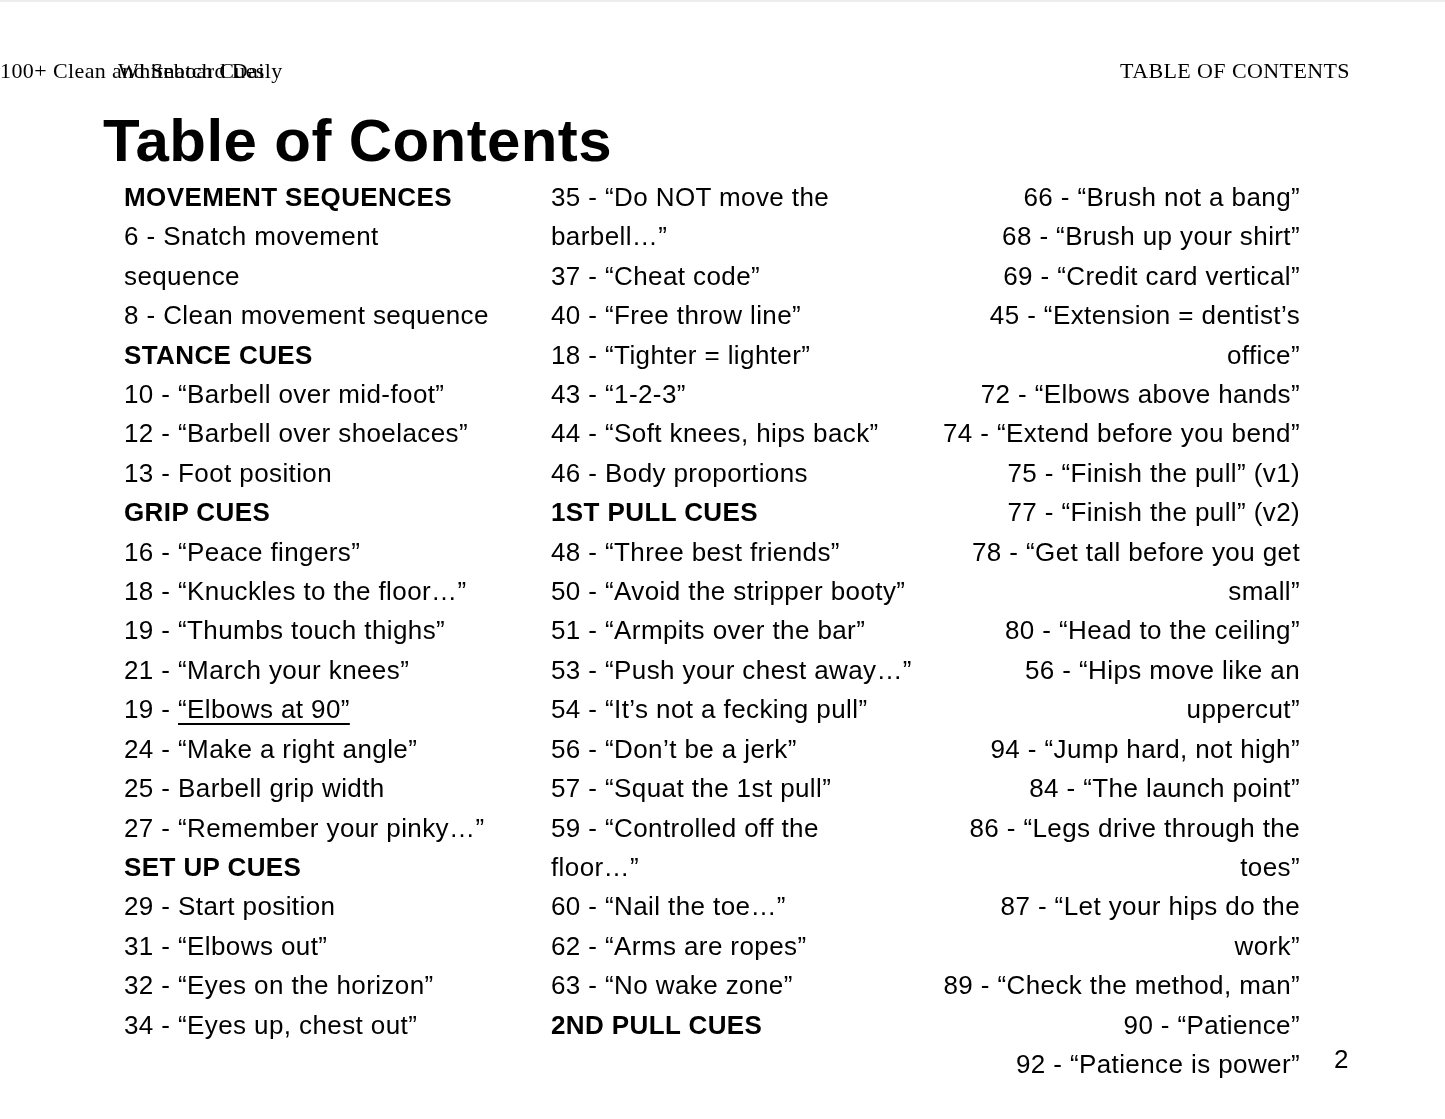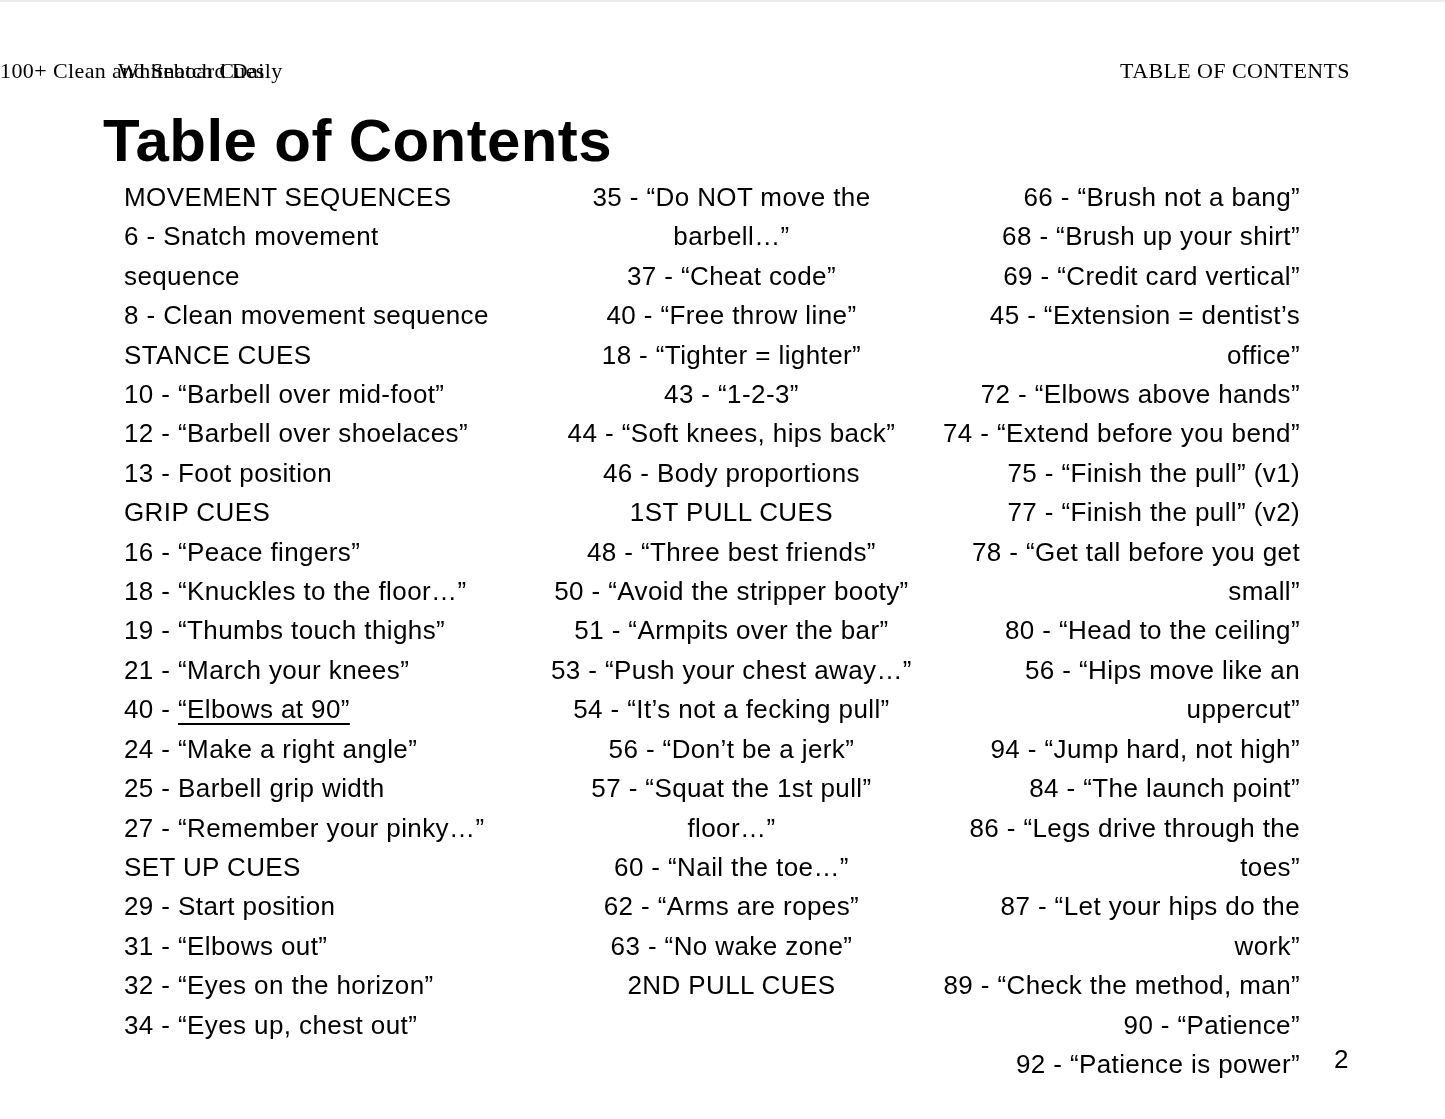--- a/index.html
+++ b/index.html
@@ -35,23 +35,23 @@
     white-space: nowrap;
   }
   .toc-col {
     position: absolute;
     top: 176px;
     font-size: 26px;
     line-height: 39.4px;
     white-space: nowrap;
   }
   .toc-col-1 { left: 124px; }
-  .toc-col-2 { left: 551px; text-align: center; }
+  .toc-col-2 { left: 551px; }
   .toc-col-3 { left: 943px; text-align: right; }
-  .line.section { font-weight: 400; }
+  .line.section { font-weight: 700; }
   .underlined {
     text-decoration: underline;
     text-decoration-thickness: 2px;
     text-underline-offset: 5px;
   }
   .page-number {
     position: absolute;
     left: 1334px;
     top: 1038px;
     font-size: 26px;
@@ -78,21 +78,21 @@
       <div class="line entry">8 - Clean movement sequence</div>
       <div class="line section">STANCE CUES</div>
       <div class="line entry">10 - “Barbell over mid-foot”</div>
       <div class="line entry">12 - “Barbell over shoelaces”</div>
       <div class="line entry">13 - Foot position</div>
       <div class="line section">GRIP CUES</div>
       <div class="line entry">16 - “Peace fingers”</div>
       <div class="line entry">18 - “Knuckles to the floor…”</div>
       <div class="line entry">19 - “Thumbs touch thighs”</div>
       <div class="line entry">21 - “March your knees”</div>
-      <div class="line entry"><span>40 - </span><span class="underlined">“Elbows at 90”</span></div>
+      <div class="line entry"><span>19 - </span><span class="underlined">“Elbows at 90”</span></div>
       <div class="line entry">24 - “Make a right angle”</div>
       <div class="line entry">25 - Barbell grip width</div>
       <div class="line entry">27 - “Remember your pinky…”</div>
       <div class="line section">SET UP CUES</div>
       <div class="line entry">29 - Start position</div>
       <div class="line entry">31 - “Elbows out”</div>
       <div class="line entry">32 - “Eyes on the horizon”</div>
       <div class="line entry">34 - “Eyes up, chest out”</div>
     </div>
   <div class="toc-col toc-col-2">
@@ -105,20 +105,21 @@
       <div class="line entry">44 - “Soft knees, hips back”</div>
       <div class="line entry">46 - Body proportions</div>
       <div class="line section">1ST PULL CUES</div>
       <div class="line entry">48 - “Three best friends”</div>
       <div class="line entry">50 - “Avoid the stripper booty”</div>
       <div class="line entry">51 - “Armpits over the bar”</div>
       <div class="line entry">53 - “Push your chest away…”</div>
       <div class="line entry">54 - “It’s not a fecking pull”</div>
       <div class="line entry">56 - “Don’t be a jerk”</div>
       <div class="line entry">57 - “Squat the 1st pull”</div>
+      <div class="line entry">59 - “Controlled off the</div>
       <div class="line cont">floor…”</div>
       <div class="line entry">60 - “Nail the toe…”</div>
       <div class="line entry">62 - “Arms are ropes”</div>
       <div class="line entry">63 - “No wake zone”</div>
       <div class="line section">2ND PULL CUES</div>
     </div>
   <div class="toc-col toc-col-3">
       <div class="line entry">66 - “Brush not a bang”</div>
       <div class="line entry">68 - “Brush up your shirt”</div>
       <div class="line entry">69 - “Credit card vertical”</div>

